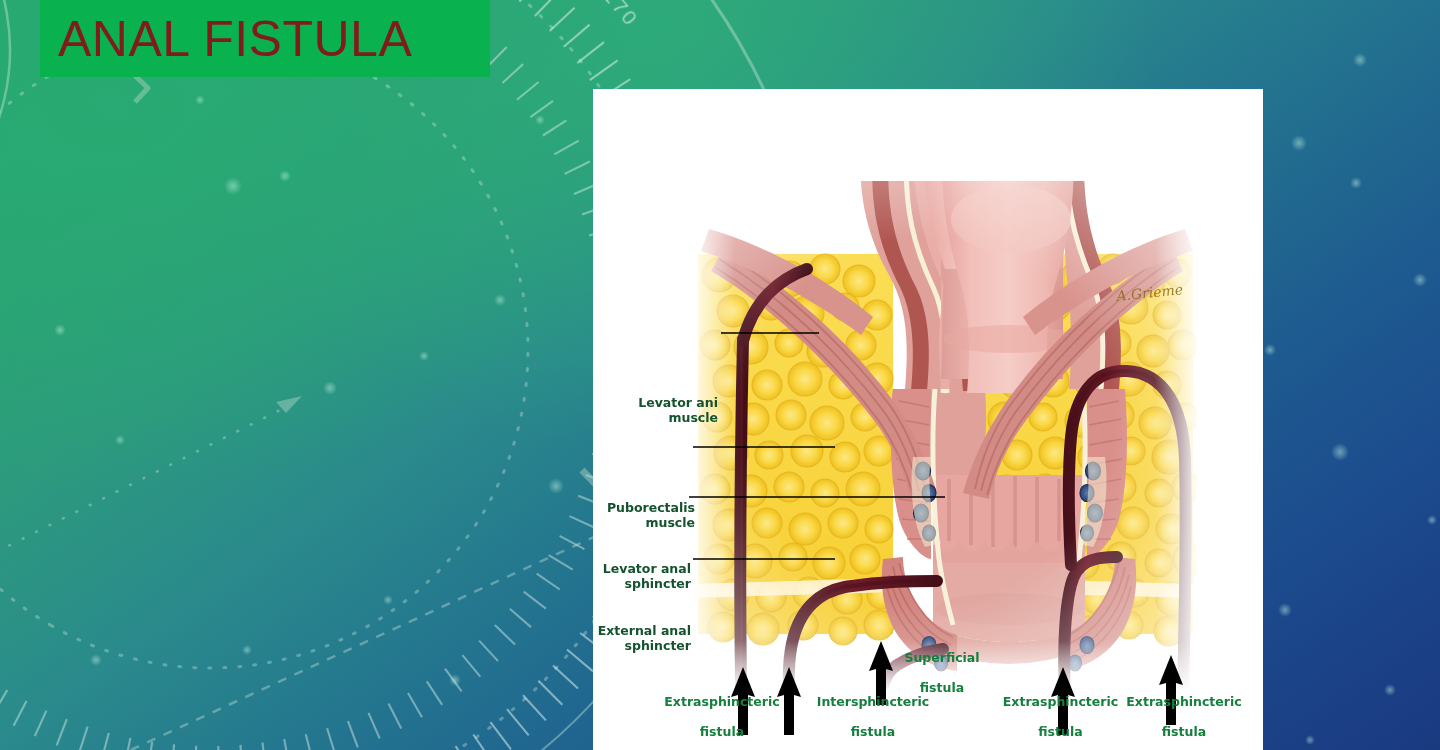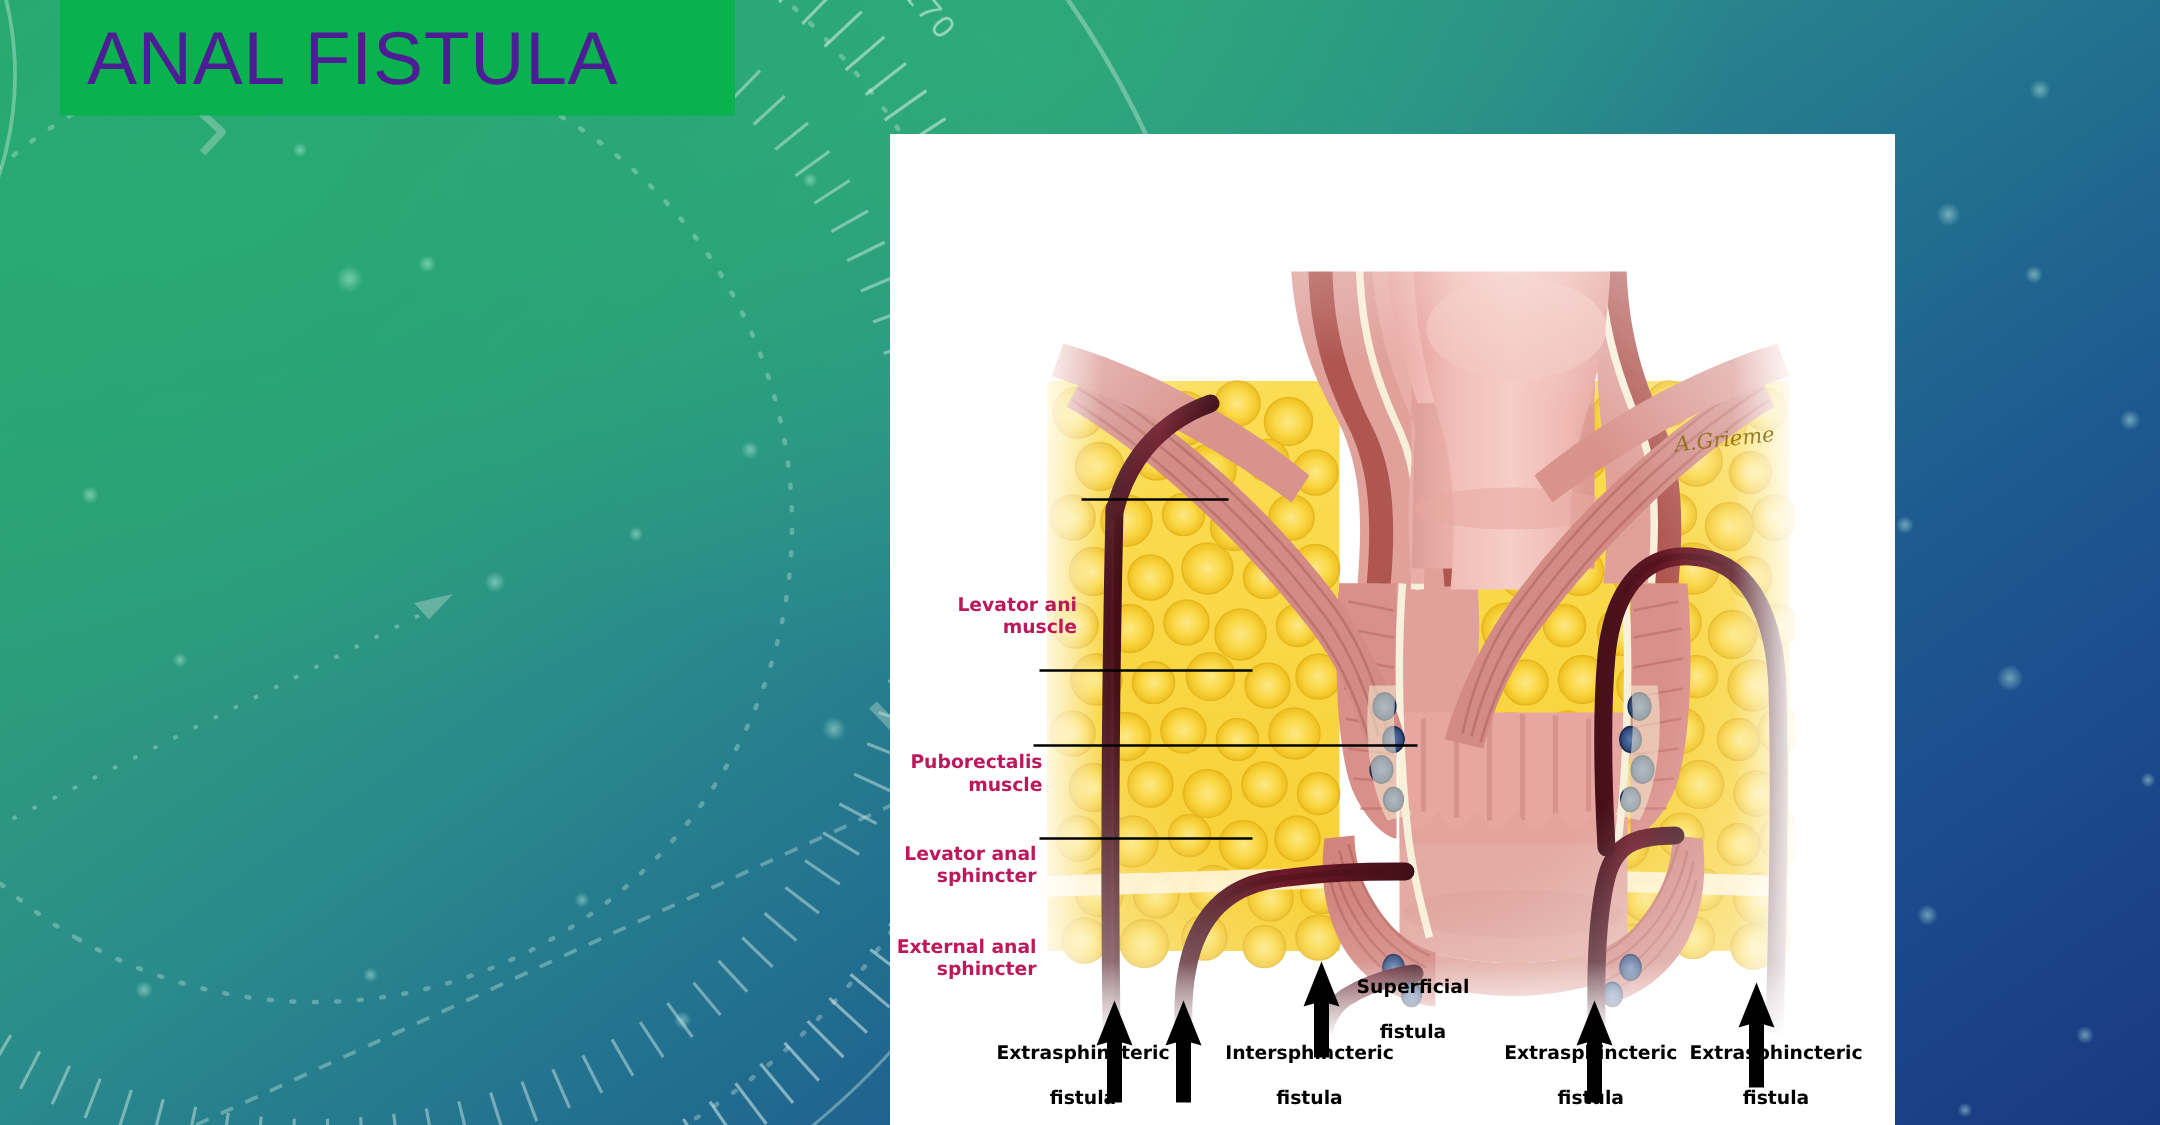--- a/index.html
+++ b/index.html
@@ -44,21 +44,21 @@
     position:absolute;
     left:40px; top:0px;
     width:450px; height:77px;
     background:#0ab24f;
     display:flex; align-items:center;
   }
   #title-text {
     font-size:50px;
     line-height:1;
     letter-spacing:0.5px;
-    color:#4c1d95;
+    color:#7f1d1d;
     padding-left:18px;
     font-weight:400;
     white-space:nowrap;
   }
 
   
   #figure-panel {
     position:absolute;
     left:593px; top:89px;
     width:670px; height:661px;
@@ -66,31 +66,31 @@
     overflow:hidden;
   }
   #figure-svg { position:absolute; left:0; top:0; width:670px; height:661px; display:block; }
 
   .anat-label {
     position:absolute;
     font-family:"DejaVu Sans", sans-serif;
     font-weight:bold;
     font-size:12.5px;
     line-height:1.18;
-    color:#be185d;
+    color:#14532d;
     text-align:right;
     white-space:pre-line;
   }
   .fist-label {
     position:absolute;
     font-family:"DejaVu Sans", sans-serif;
     font-weight:bold;
     font-size:12.5px;
     line-height:1.2;
-    color:#000000;
+    color:#15803d;
     text-align:center;
     white-space:pre-line;
   }
 </style>
 </head>
 <body>
 
 <div id="slide">
 
   <div class="deco" id="bokeh">

